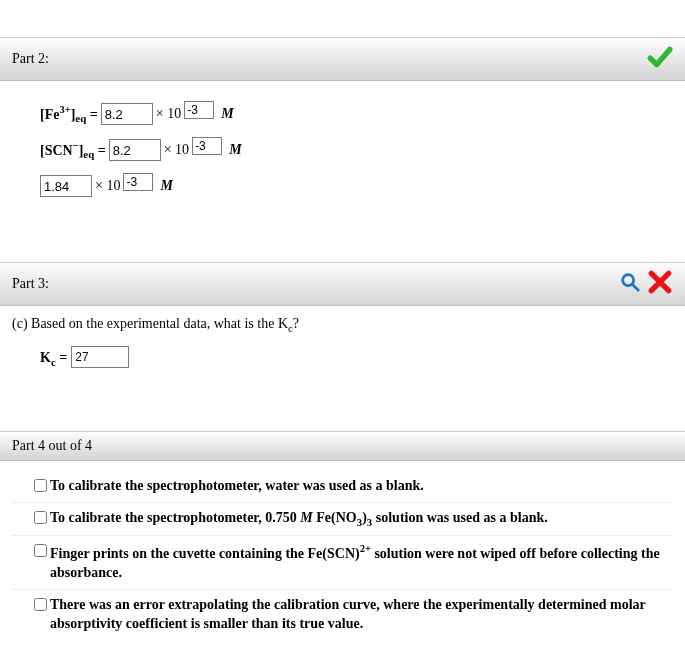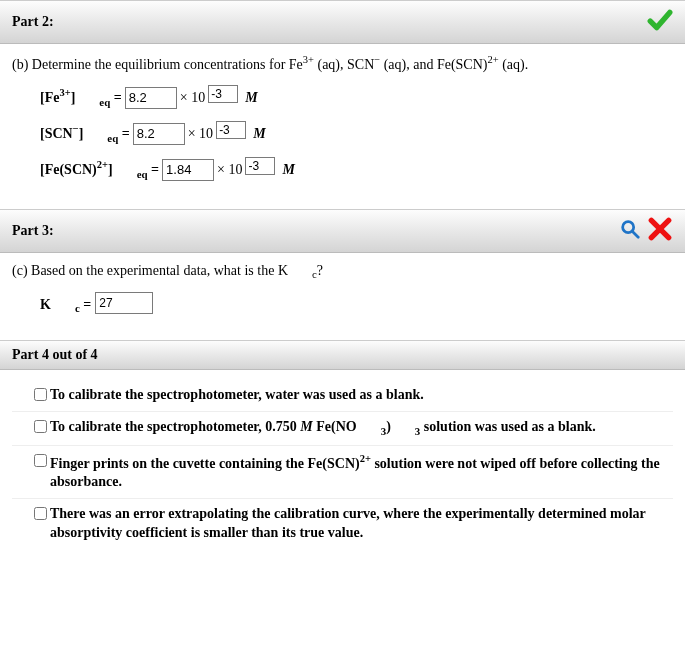--- a/index.html
+++ b/index.html
@@ -9,24 +9,25 @@
     font-size: 14px;
     color: #000;
     width: 685px;
     background: #fff;
   }
   .part-header {
     background: linear-gradient(to bottom, #fdfdfd 0%, #e8e8e8 50%, #d4d4d4 100%);
     border-top: 1px solid #ccc;
     border-bottom: 1px solid #bbb;
     padding: 6px 12px;
-    font-weight: bold;
+    font-weight: normal;
     display: flex;
     justify-content: space-between;
     align-items: center;
+    margin-top: 37px;
   }
   .part-header .icons {
     display: flex;
     gap: 6px;
     align-items: center;
   }
   .content {
     padding: 10px 12px 16px;
   }
   .question-text {
@@ -91,58 +92,54 @@
     flex-shrink:0;
   }
   .choice-text {
     font-weight: bold;
     line-height: 1.35;
   }
   .check-icon svg { width: 26px; height: 26px; }
   .x-icon svg { width: 26px; height: 26px; }
   .mag-icon svg { width: 22px; height: 22px; }
   sup { font-size: 0.75em; }
-  sub { font-size: 0.78em; margin-left: 24px; }
+  sub { font-size: 0.78em; }
 </style>
 </head>
 <body>
 
 <div class="part-header">
   <span>Part 2:</span>
   <span class="icons">
     <span class="check-icon">
       <svg viewBox="0 0 24 24">
           <path d="M3 13 L9 19 L21 5" stroke="#2fb52f" stroke-width="5" fill="none" stroke-linecap="round" stroke-linejoin="round"></path>
         </svg>
     </span>
   </span>
 </div>
 <div class="content">
-  <div class="question-text">
-    (b) Determine the equilibrium concentrations for Fe<sup>3+</sup> (aq), SCN<sup>−</sup> (aq), and Fe(SCN)<sup>2+</sup> (aq).
-  </div>
 
   <div class="eq-row">
     <span class="species">[Fe<sup>3+</sup>]<sub>eq</sub> =</span>
     <input class="val" value="8.2" style="">
     <span>× 10</span>
     <input class="exp" value="-3" style="">
     <span class="unit">M</span>
   </div>
 
   <div class="eq-row">
     <span class="species">[SCN<sup>−</sup>]<sub>eq</sub> =</span>
     <input class="val" value="8.2" style="">
     <span>× 10</span>
     <input class="exp" value="-3" style="">
     <span class="unit">M</span>
   </div>
 
   <div class="eq-row">
-    <span class="species">[Fe(SCN)<sup>2+</sup>]<sub>eq</sub> =</span>
     <input class="val" value="1.84" style="">
     <span>× 10</span>
     <input class="exp" value="-3" style="">
     <span class="unit">M</span>
   </div>
 </div>
 
 <div class="part-header">
   <span>Part 3:</span>
   <span class="icons">

